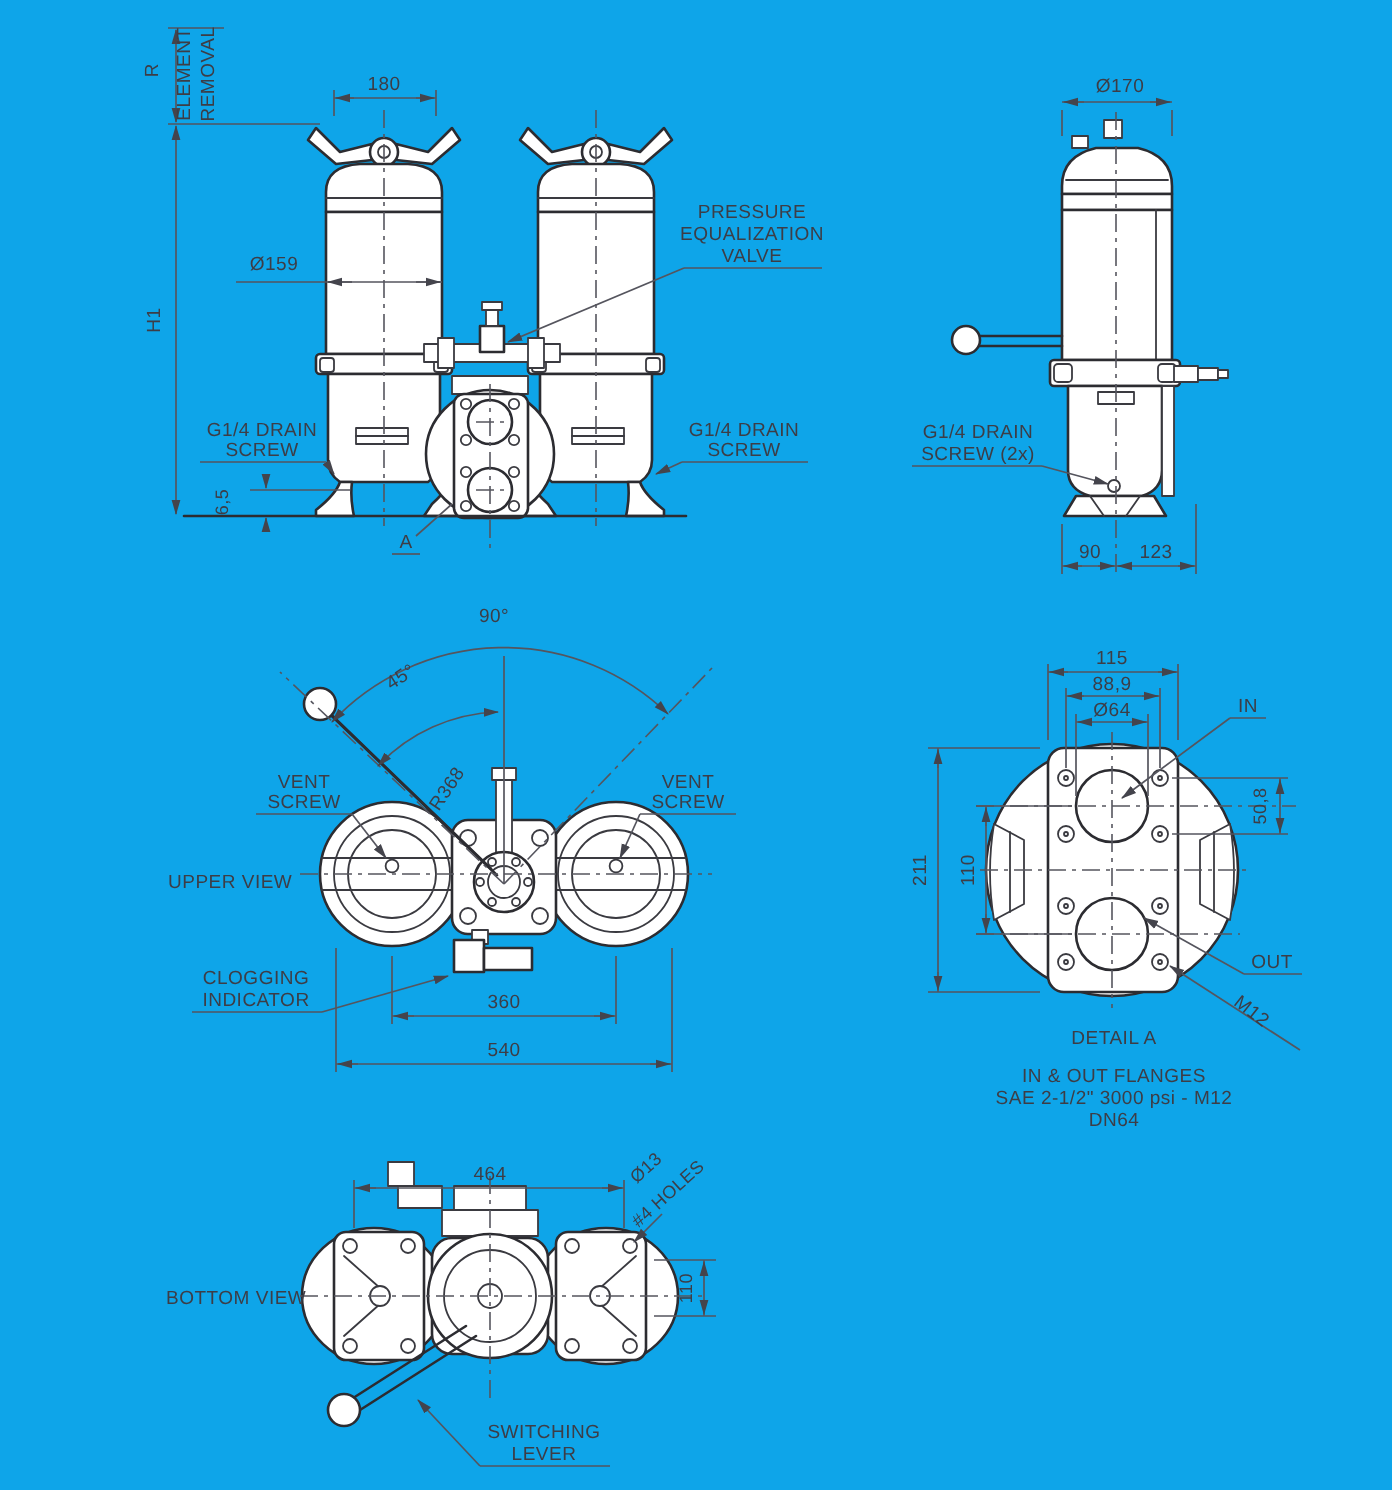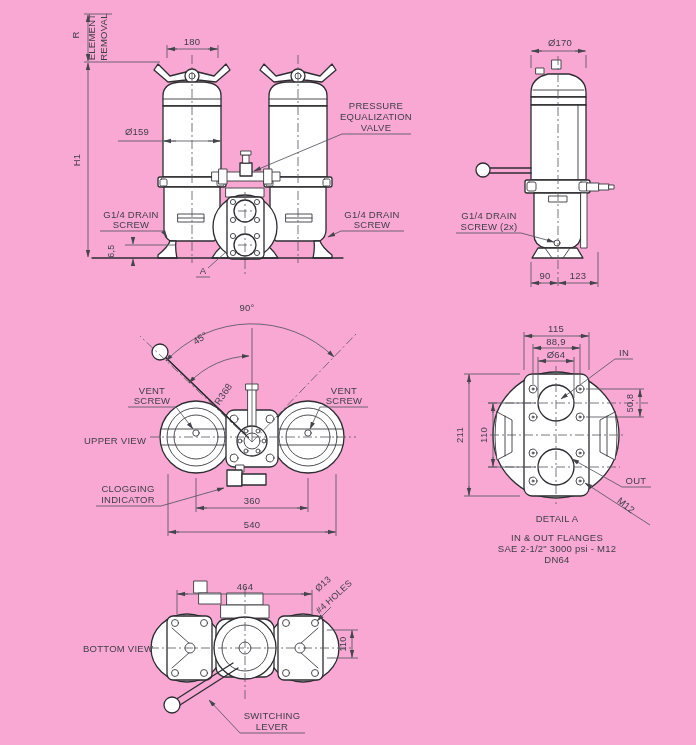--- a/index.html
+++ b/index.html
@@ -1,16 +1,16 @@
 <!DOCTYPE html>
 <html><head>
 <meta charset="utf-8">
 <style>
   html,body{margin:0;padding:0;background:#fff;}
-  .stage{position:relative;width:696px;height:745px;background:#f9a8d4;overflow:hidden;}
+  .stage{position:relative;width:696px;height:745px;background:#0ea5e9;overflow:hidden;}
   svg{display:block;}
   
   .ln{stroke:#2c2c31;stroke-width:1.3;fill:none;stroke-linejoin:round;stroke-linecap:round;}
   .ln2{stroke:#3a3a40;stroke-width:.9;fill:none;stroke-linejoin:round;stroke-linecap:round;}
   .fw{fill:#ffffff;}
   
   .dim{stroke:#55555e;stroke-width:.85;fill:none;stroke-linecap:butt;}
   .cl{stroke:#55555e;stroke-width:.8;fill:none;stroke-dasharray:9 3 2 3;}
   .t{font-family:"Liberation Sans",sans-serif;font-size:9.5px;fill:#3d3d46;letter-spacing:.25px;text-anchor:middle;}
   .ts{font-size:9px;}

